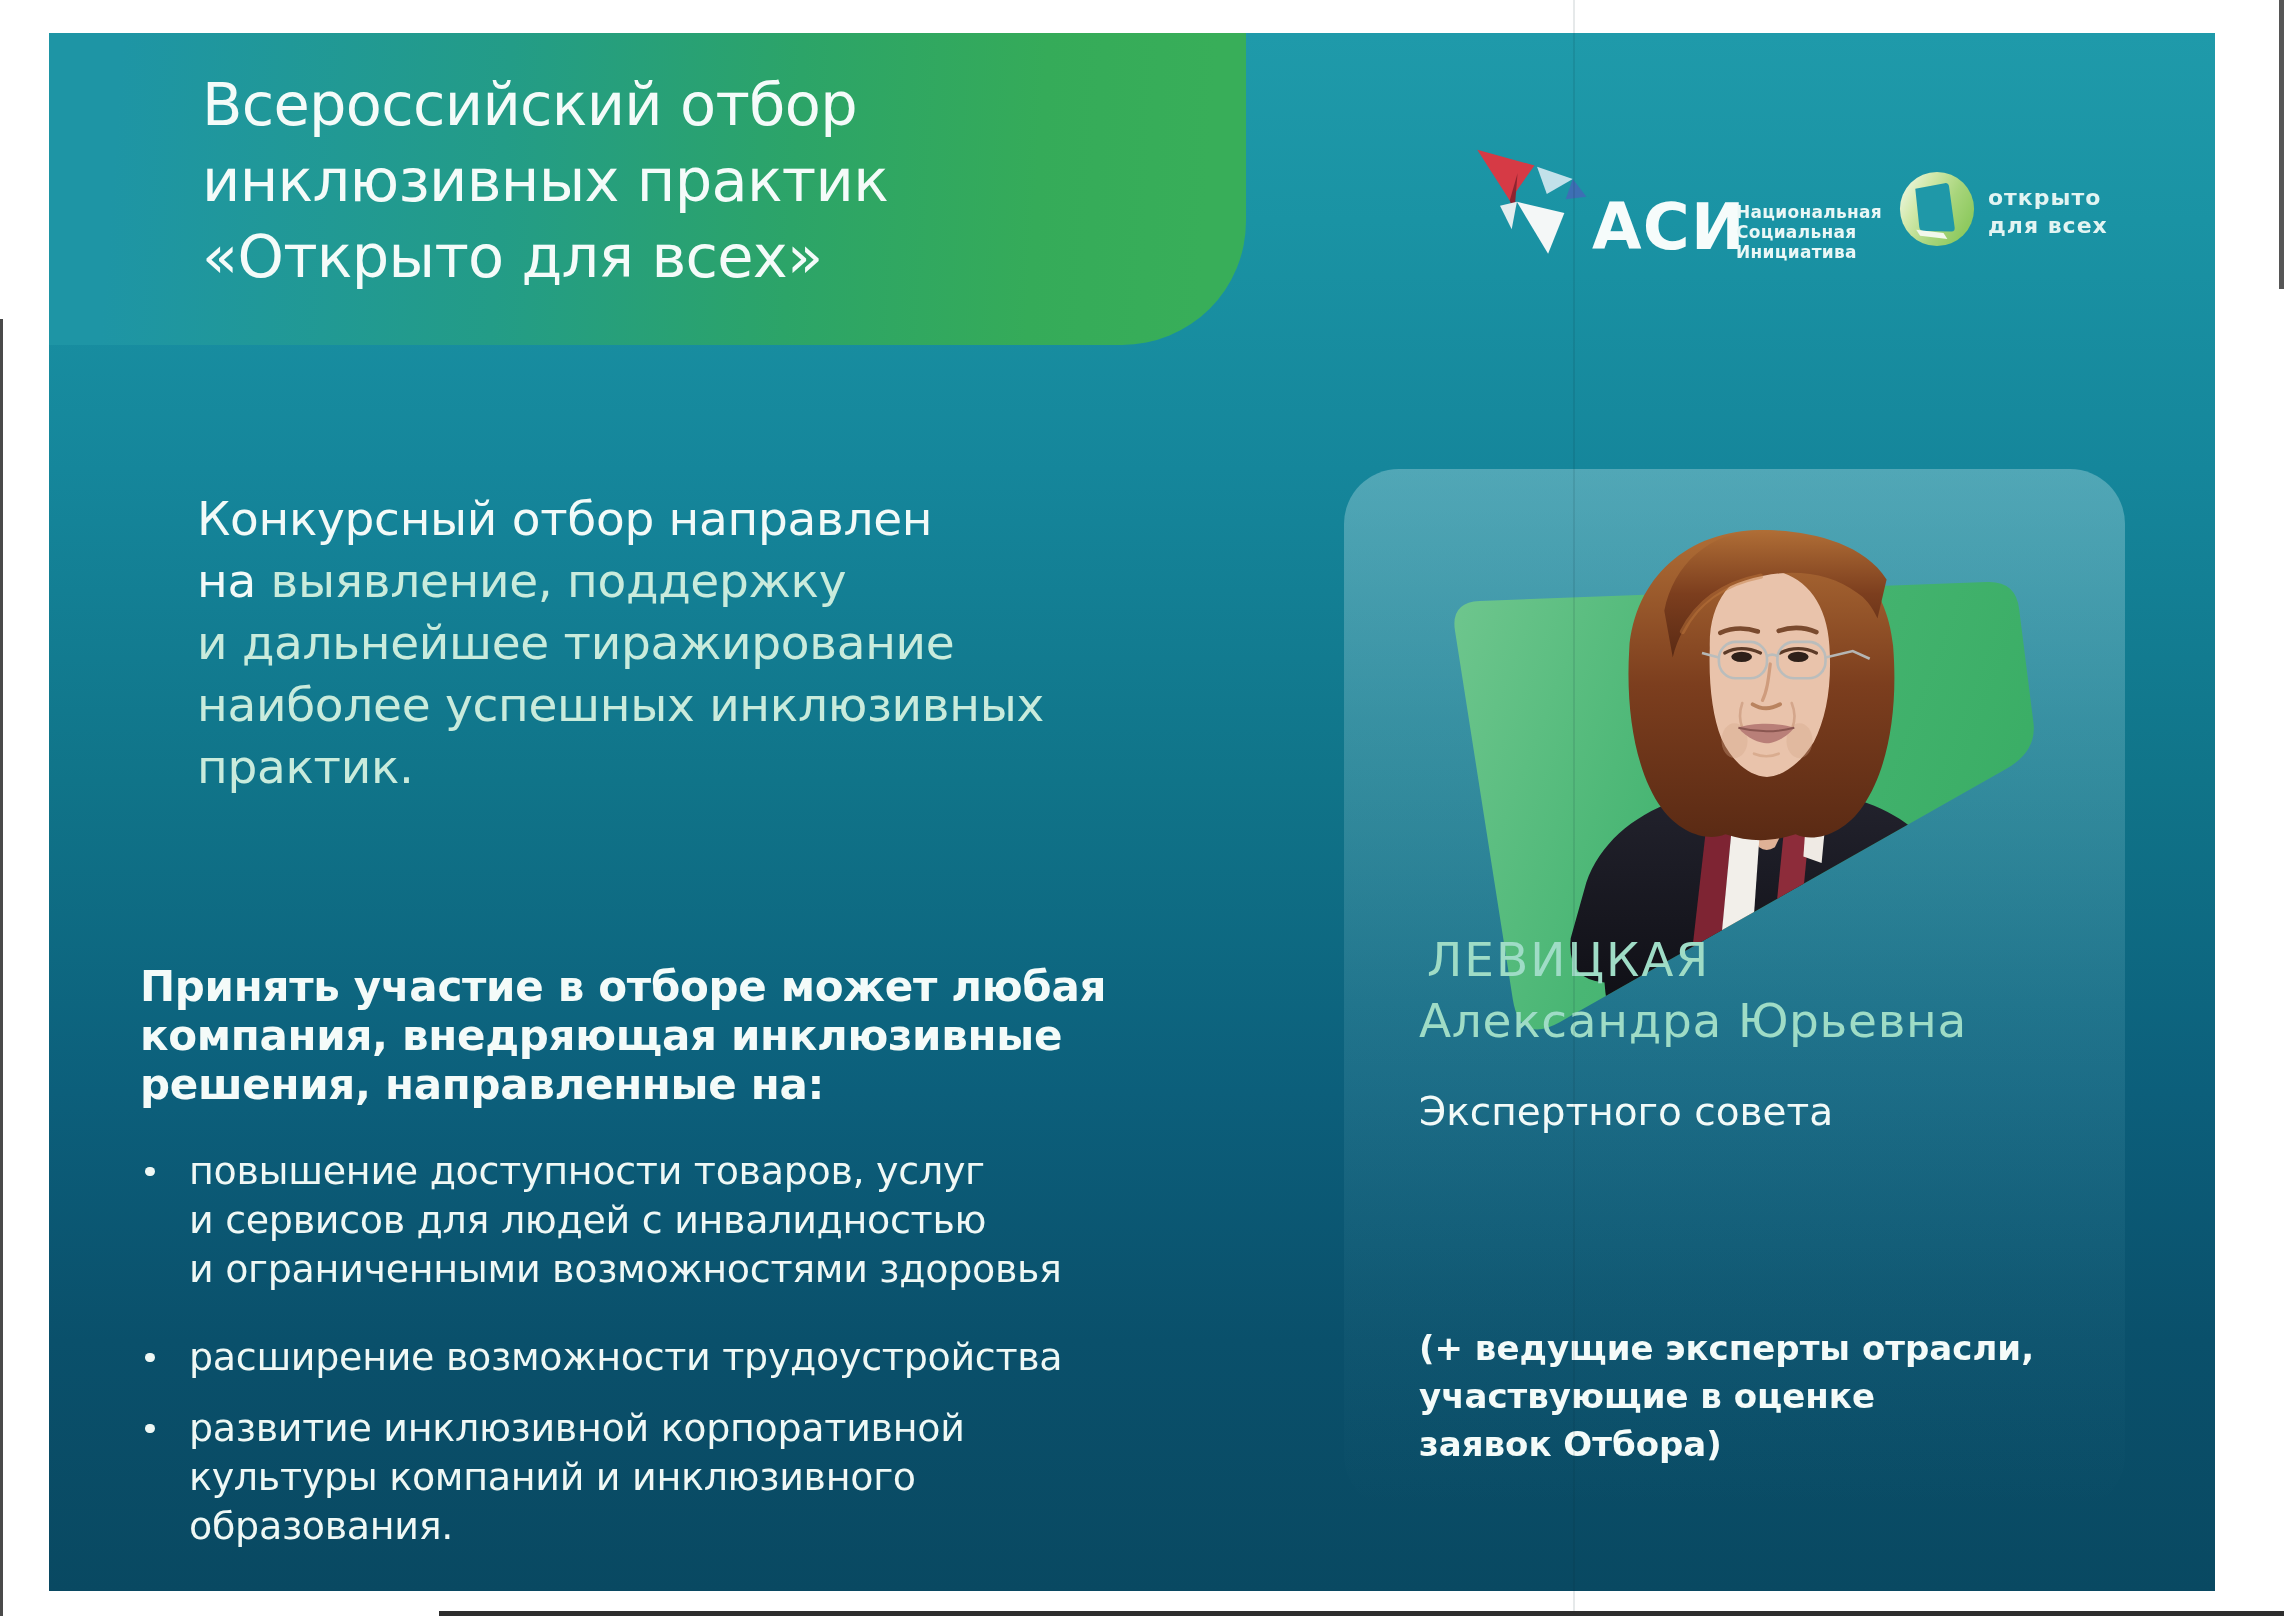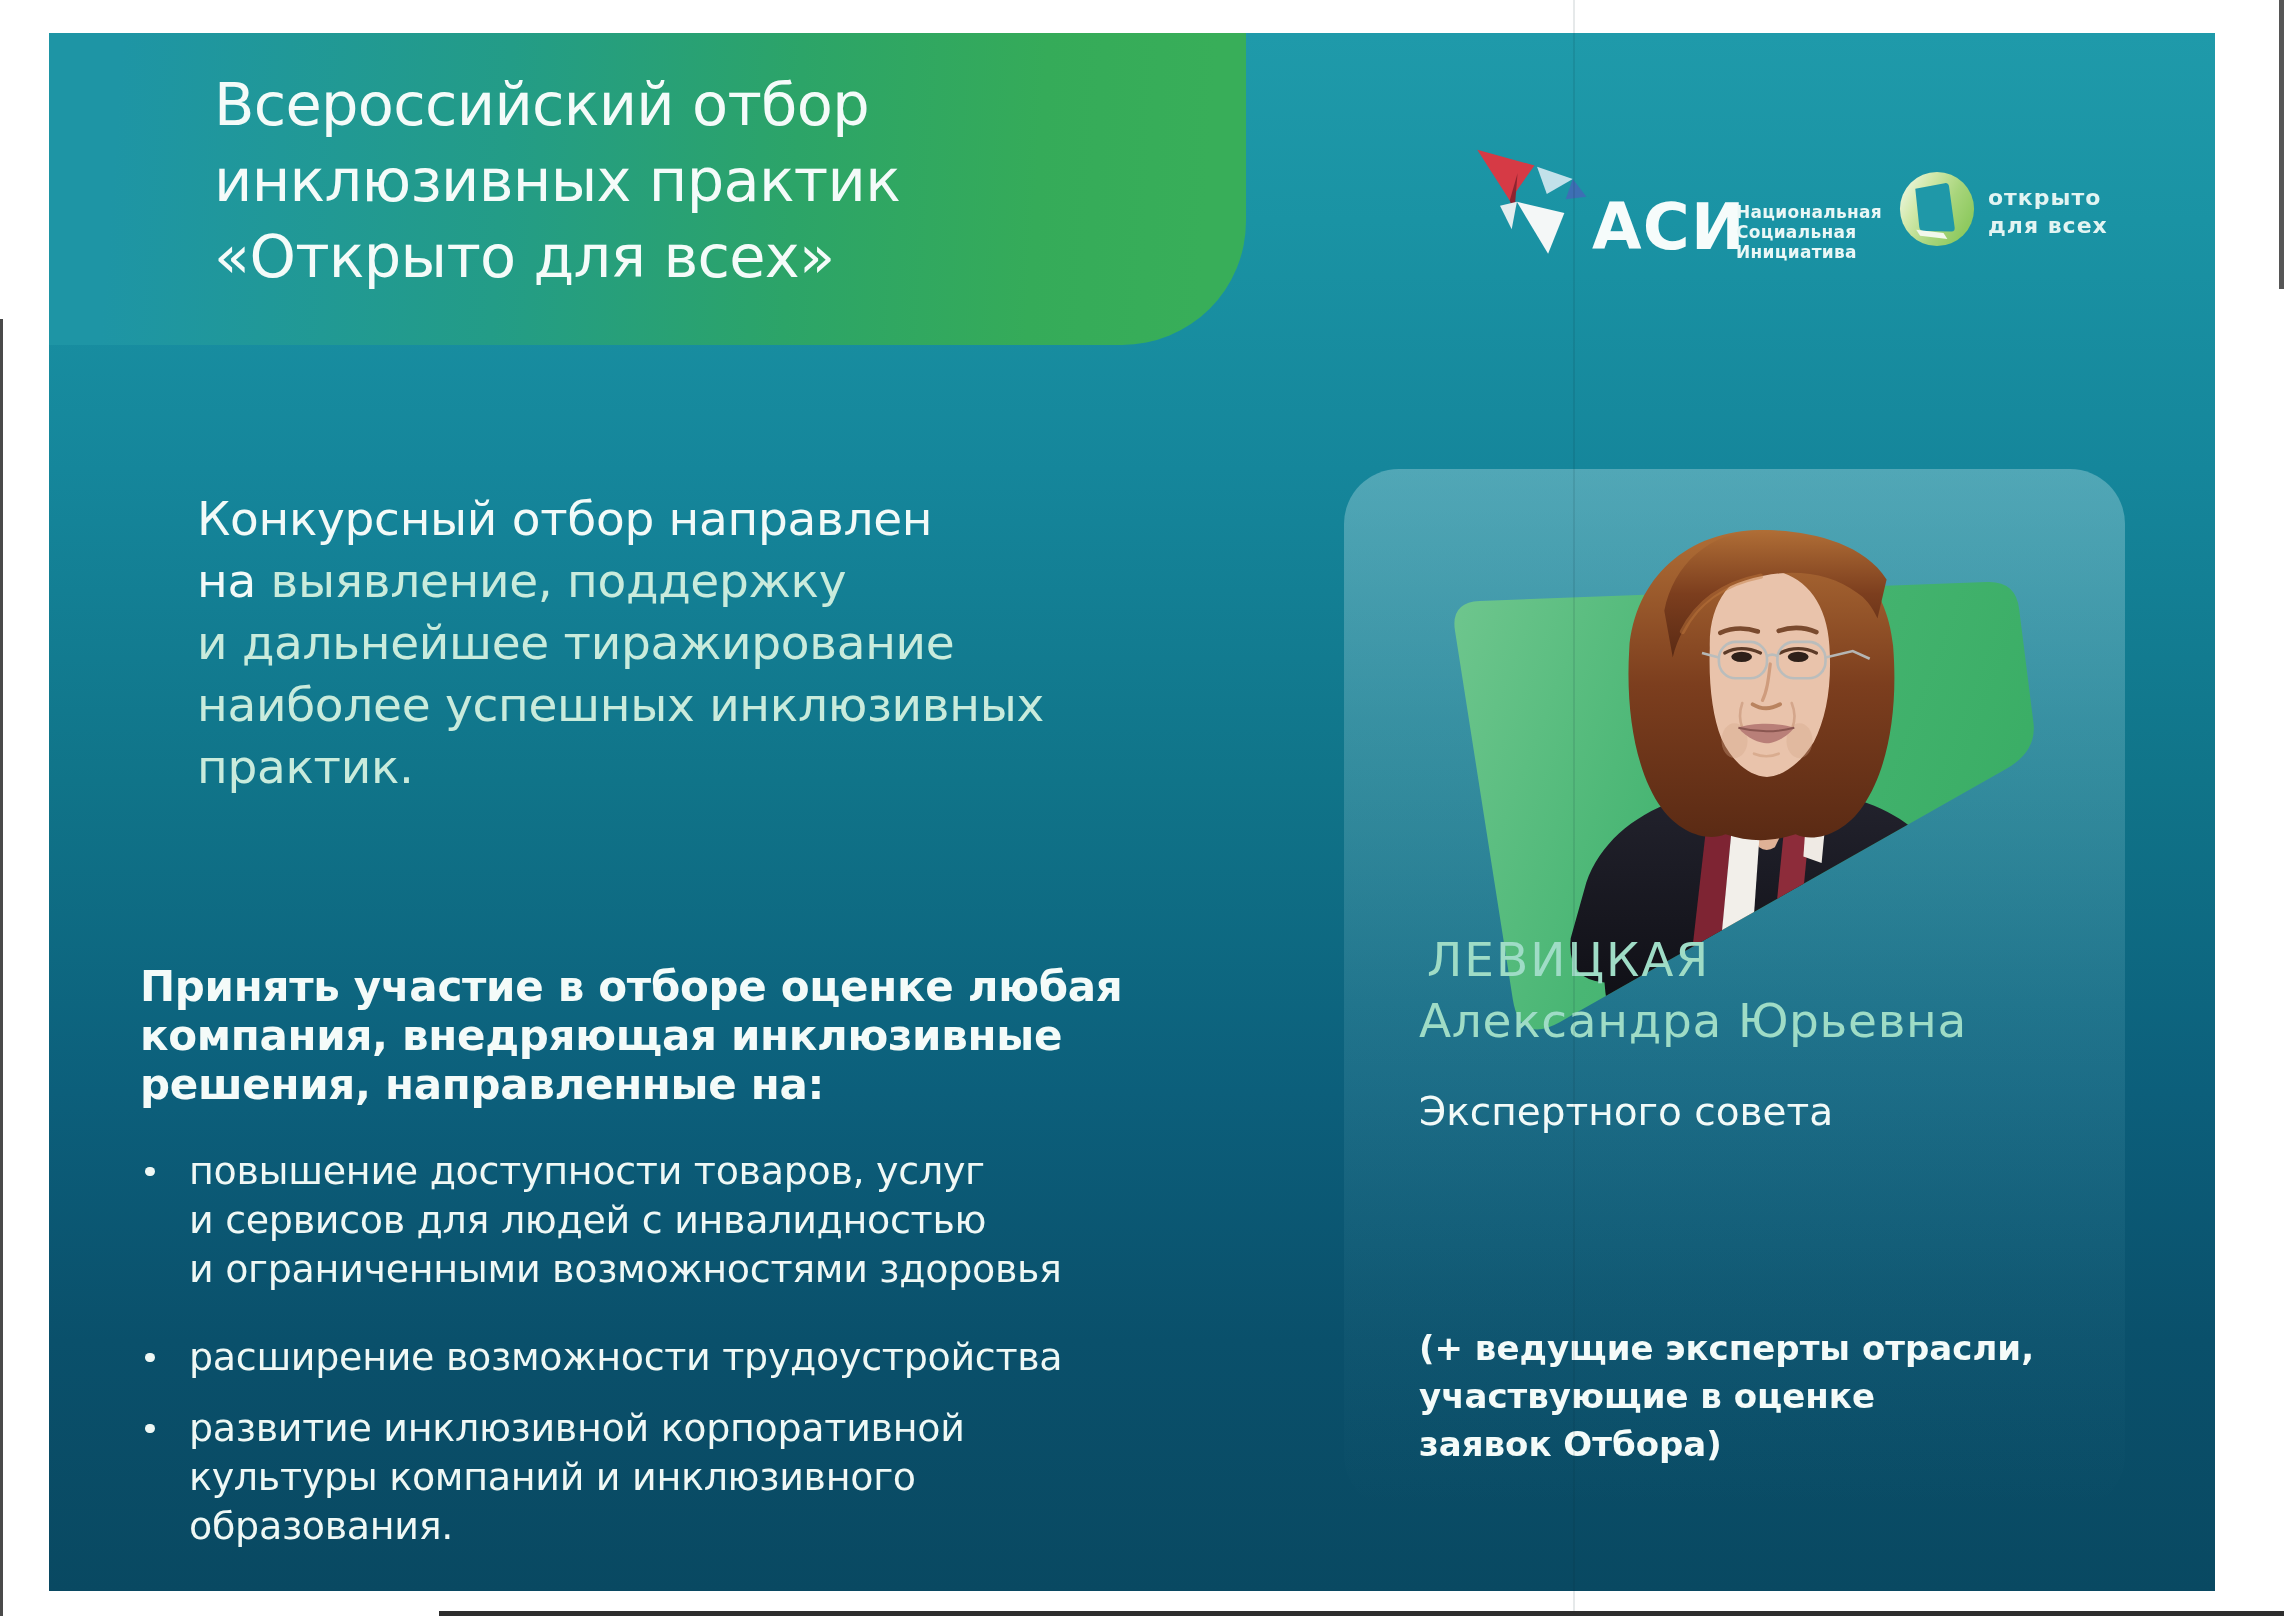--- a/index.html
+++ b/index.html
@@ -8,21 +8,21 @@
   
   .flyer{position:absolute;left:49px;top:33px;width:2166px;height:1558px;
          background:linear-gradient(180deg,#1F9AAA 0%,#1A93A4 12%,#15869B 28%,#107489 48%,#0C5F7B 68%,#0A506B 84%,#094962 100%);
          overflow:hidden;}
   
   .title-blob{position:absolute;left:0;top:0;width:1197px;height:312px;
          border-radius:0 0 124px 0;
          background:linear-gradient(94deg,#1E95A5 6%,#239C87 38%,#2CA468 62%,#35AB59 82%,#38AE59 96%);}
   .title-text{position:absolute;left:153px;top:34px;color:#F4FBF9;font-size:59px;font-weight:400;
          letter-spacing:-0.7px;line-height:76px;}
-  .title-text div{white-space:nowrap;margin-left:12px;}
+  .title-text div{white-space:nowrap;}
 
   
   .asi-mark{position:absolute;left:1425px;top:114px;}
   .asi-name{position:absolute;left:1543px;top:157px;color:#F6FCFB;font-size:64px;font-weight:700;letter-spacing:1.3px;white-space:nowrap;}
   .asi-sub{position:absolute;left:1687px;top:169px;color:#EAF7F6;font-size:17px;line-height:20px;font-weight:600;letter-spacing:0.3px;}
   .asi-sub div{white-space:nowrap;}
   .ofa-mark{position:absolute;left:1849px;top:137px;}
   .ofa-text{position:absolute;left:1939px;top:151px;color:#E2F4F2;font-size:22px;line-height:28px;font-weight:600;letter-spacing:1px;}
   .ofa-text div{white-space:nowrap;}
 
@@ -111,21 +111,21 @@
 
     <div class="intro">
       <div class="line"><span class="w">Конкурсный отбор направлен</span><span class="a"></span></div>
       <div class="line"><span class="w">на </span><span class="a">выявление, поддержку</span></div>
       <div class="line"><span class="w"></span><span class="a">и дальнейшее тиражирование</span></div>
       <div class="line"><span class="w"></span><span class="a">наиболее успешных инклюзивных</span></div>
       <div class="line"><span class="w"></span><span class="a">практик.</span></div>
     </div>
 
     <div class="heading">
-      <div>Принять участие в отборе оценке любая</div>
+      <div>Принять участие в отборе может любая</div>
       <div>компания, внедряющая инклюзивные</div>
       <div>решения, направленные на:</div>
     </div>
 
     <div class="bullet b1">
       <div class="dot"></div>
       <div class="lines">
         <div>повышение доступности товаров, услуг</div>
         <div>и сервисов для людей с инвалидностью</div>
         <div>и ограниченными возможностями здоровья</div>

